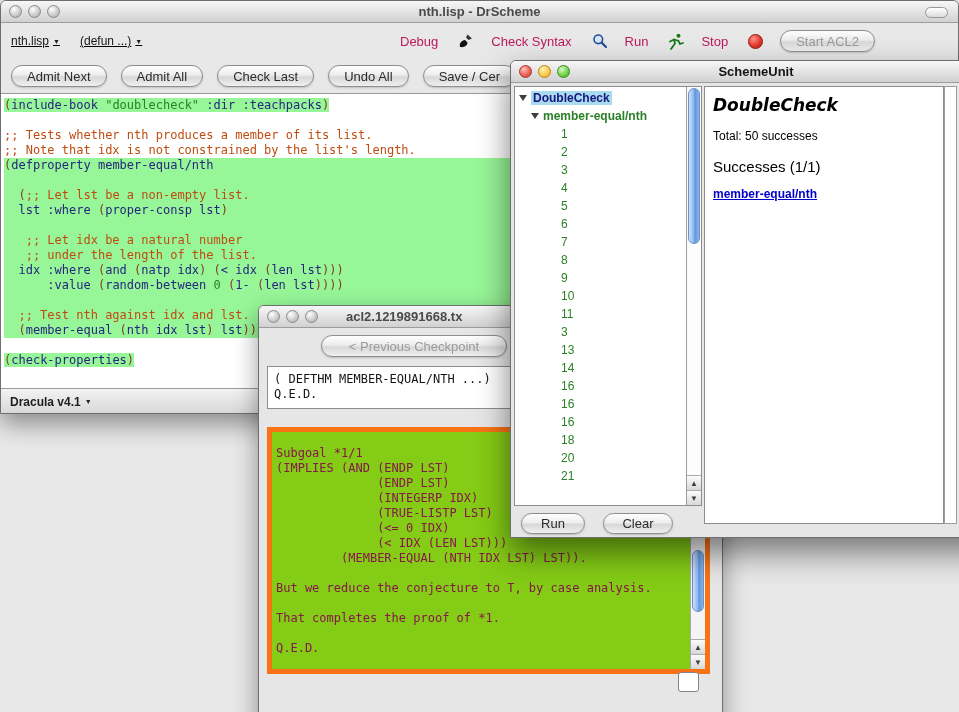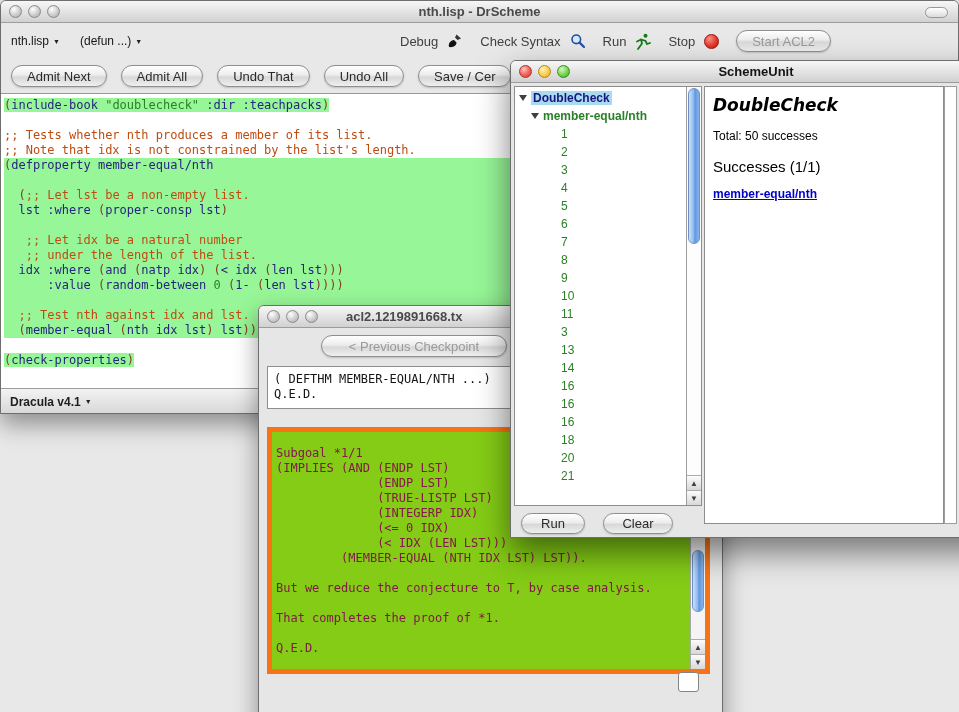--- a/index.html
+++ b/index.html
@@ -35,25 +35,25 @@
     display: inline-flex; align-items: center; justify-content: center;
     height: 22px; padding: 0 15px; border: 1px solid #8f8f8f; border-radius: 11px;
     background: linear-gradient(#fefefe, #ededed 45%, #d8d8d8 55%, #efefef);
     font-size: 13px; color: #2b2b2b; box-shadow: 0 1px 2px rgba(0,0,0,.18);
     white-space: nowrap; cursor: default;
   }
   .aqua-btn.disabled { color: #9a9a9a; }
 
   
   .mtb1 { position: relative; height: 36px; background: #e8e8e8; }
-  .menus { position: absolute; left: 10px; top: 11px; display: flex; gap: 20px; }
+  .menus { position: absolute; left: 10px; top: 11px; display: flex; gap: 20px; text-decoration: underline; }
   .popup { display: inline-flex; align-items: center; gap: 4px; font-size: 12px; color: #161616; cursor: default; }
   .tri { font-size: 7px; color: #222; line-height: 1; }
   .actions { position: absolute; left: 399px; top: 7px; display: flex; align-items: center; }
-  .action { display: flex; align-items: center; gap: 9px; font-size: 13px; color: #404040; margin-right: 17px; }
+  .action { display: flex; align-items: center; gap: 20px; font-size: 13px; color: #be185d; margin-right: 17px; }
   .icn { display: inline-flex; }
   .stop-dot { width: 15px; height: 15px; border-radius: 50%; background: radial-gradient(circle at 35% 30%, #ff9187, #e43a2e 55%, #b31e13); border: 1px solid #8e150d; }
   .mtb2 { height: 34px; background: #e8e8e8; display: flex; align-items: center; gap: 14px; padding-left: 10px; }
 
   
   .editor {
     height: 295px; background: #fff; border-top: 1px solid #989898;
     font-family: "DejaVu Sans Mono", monospace; font-size: 12px; line-height: 15px;
     padding: 4px 0 0 3px; overflow: hidden;
   }
@@ -169,21 +169,21 @@
           <span>Stop</span>
           <span class="stop-dot"></span>
         </div>
         <div class="aqua-btn disabled">Start ACL2</div>
       </div>
     </div>
 
     <div class="mtb2">
       <div class="aqua-btn">Admit Next</div>
       <div class="aqua-btn">Admit All</div>
-      <div class="aqua-btn">Undo That</div>
+      <div class="aqua-btn">Check Last</div>
       <div class="aqua-btn">Undo All</div>
       <div class="aqua-btn">Save / Cer</div>
     </div>
 
     <div class="editor">
       <div>
           <div class="code-line"><span class="hl-inline"><span class="c-par">(</span><span class="c-kw">include-book </span><span class="c-str">"doublecheck"</span><span class="c-kw"> :dir :teachpacks</span><span class="c-par">)</span></span></div>
           <div class="code-line"> </div>
           <div class="code-line"><span class="c-com">;; Tests whether nth produces a member of its list.</span></div>
           <div class="code-line"><span class="c-com">;; Note that idx is not constrained by the list's length.</span></div>
@@ -226,22 +226,22 @@
     </div>
     <div class="acl2-mini">
       <div class="mini-line">( DEFTHM MEMBER-EQUAL/NTH ...)</div>
       <div class="mini-line">Q.E.D.</div>
     </div>
     <div class="acl2-out">
       <div class="out-text">
           <div class="out-line">Subgoal *1/1</div>
           <div class="out-line">(IMPLIES (AND (ENDP LST)</div>
           <div class="out-line">              (ENDP LST)</div>
+          <div class="out-line">              (INTEGERP IDX)</div>
           <div class="out-line">              (TRUE-LISTP LST)</div>
-          <div class="out-line">              (INTEGERP IDX)</div>
           <div class="out-line">              (&lt;= 0 IDX)</div>
           <div class="out-line">              (&lt; IDX (LEN LST)))</div>
           <div class="out-line">         (MEMBER-EQUAL (NTH IDX LST) LST)).</div>
           <div class="out-line"> </div>
           <div class="out-line">But we reduce the conjecture to T, by case analysis.</div>
           <div class="out-line"> </div>
           <div class="out-line">That completes the proof of *1.</div>
           <div class="out-line"> </div>
           <div class="out-line">Q.E.D.</div>
         </div>

